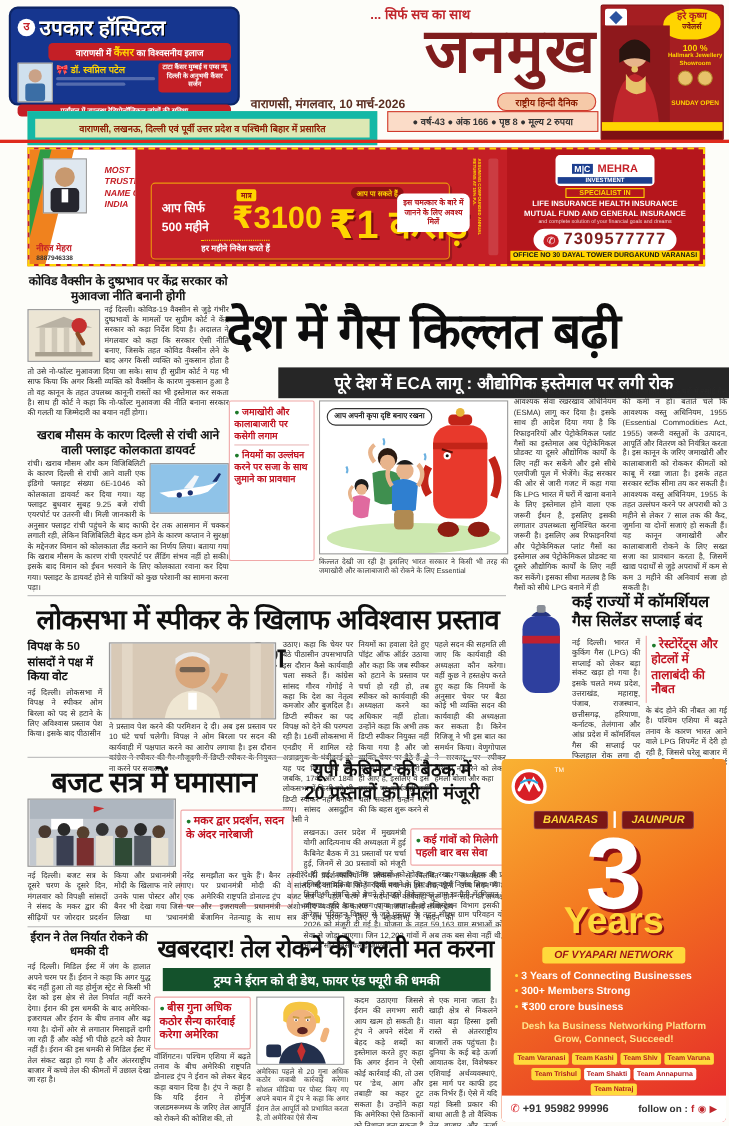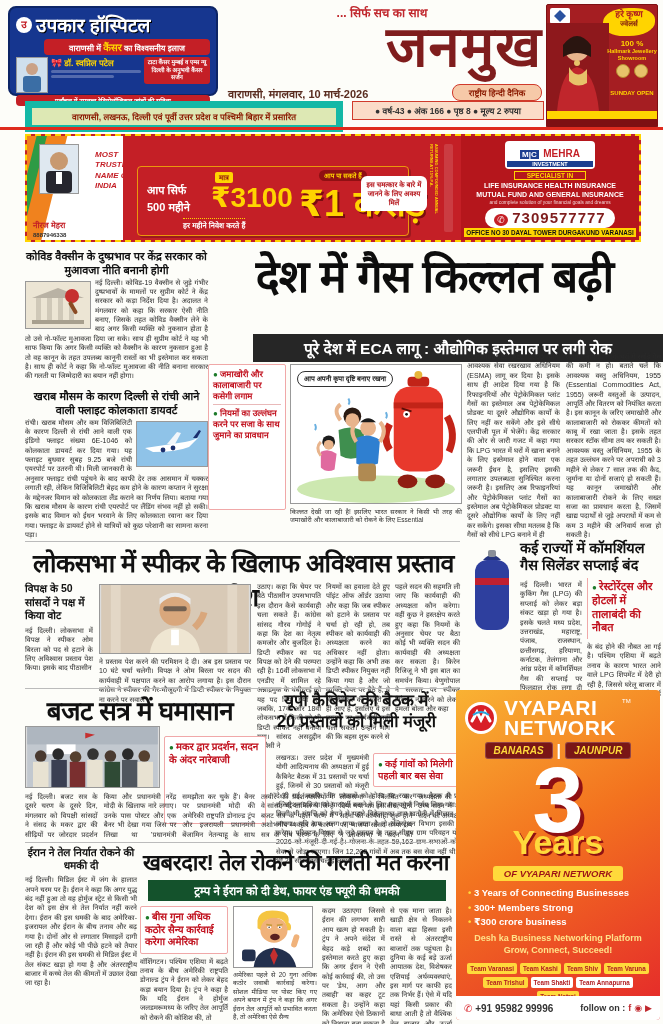--- a/index.html
+++ b/index.html
@@ -33,22 +33,22 @@
   
   .mehra{background:#c41f26;border:2px dashed #ffd400;display:flex;}
   .m-left{width:96px;background:#fff;position:relative;overflow:hidden;}
   .m-mid{flex:1;position:relative;color:#fff;}
   .m-right{width:172px;background:#b5161c;position:relative;padding:3px;}
   .ycard{background:#fff;border-radius:4px;}
   
   .chip{background:#ffd93b;color:#b01c20;font-weight:800;font-size:6.3px;border-radius:2px;
         padding:2px 3px;text-align:center;white-space:nowrap;}
   .chip.alt{background:#fff;}
-  .gas-head{font-size:45px;font-weight:900;color:#0d0d0d;text-align:center;line-height:1;
-            letter-spacing:-1px;}
+  .gas-head{font-size:45px;font-weight:900;color:#0d0d0d;text-align:left;line-height:1;
+            letter-spacing:-1px;margin-top:24px;}
   .blackbar{background:#262626;color:#fff;font-weight:800;font-size:15.5px;text-align:center;
             padding:3px 4px;}
   .greenbar{background:#14522c;color:#fff;font-weight:800;font-size:11.5px;text-align:center;padding:3px 4px;}
   .subh2{font-size:11px;font-weight:800;line-height:1.25;color:#111;}
   .cap{font-size:6.5px;line-height:1.3;color:#333;text-align:justify;}
   .photo{border:1px solid #999;background:#ddd;overflow:hidden;}
   .bubble{position:absolute;background:#fff;border:1px solid #333;border-radius:8px;
           font-size:6.8px;font-weight:700;color:#222;padding:3px 5px;line-height:1.2;text-align:center;}
   
   .vyp{background:linear-gradient(150deg,#f9b233 0%,#f3731f 45%,#e4262b 100%);
@@ -369,24 +369,20 @@
   <div class="ab jt" style="left:390px;top:906px;width:62px;height:118px;">से एक माना जाता है। खाड़ी क्षेत्र से निकलने वाला बड़ा हिस्सा इसी रास्ते से अंतरराष्ट्रीय बाजारों तक पहुंचता है। दुनिया के कई बड़े ऊर्जा आयातक देश, विशेषकर एशियाई अर्थव्यवस्थाएं, इस मार्ग पर काफी हद तक निर्भर हैं। ऐसे में यदि यहां किसी प्रकार की बाधा आती है तो वैश्विक तेल बाजार और ऊर्जा सुरक्षा पर बड़ा असर पड़ सकता है। इस मार्ग की सुरक्षा को सुनिश्चित करना उन देशों के लिए भी महत्वपूर्ण है जो बड़े पैमाने पर इस रास्ते से तेल आयात करते हैं, जिनमें चीन भी शामिल है।</div>
 
   <div class="ab vyp" style="left:456px;top:690px;width:204px;height:330px;">
     <div style="display:flex;align-items:center;gap:6px;padding:8px 8px 2px;">
       <svg style="width:34px;height:34px;flex:none;" viewBox="0 0 34 34">
         <circle cx="17" cy="17" r="16" fill="#fff"></circle>
         <circle cx="17" cy="17" r="13" fill="#d81f26"></circle>
         <path d="M8 20 L13 11 L17 19 L21 11 L26 20" stroke="#fff" stroke-width="3" fill="none" stroke-linecap="round"></path>
         <path d="M9 14 Q17 8 25 14" stroke="#2aa3dd" stroke-width="2" fill="none"></path>
       </svg>
-      <div class="vyp-brand">
-        <div>VYAPARI</div>
-          <div>NETWORK</div>
-      </div>
       <div style="font-size:6px;align-self:flex-start;">TM</div>
     </div>
     <div style="display:flex;justify-content:center;align-items:center;gap:4px;margin-top:2px;">
       <span class="loc-chip">BANARAS</span>
       <span style="color:#fff;font-weight:900;">|</span>
       <span class="loc-chip">JAUNPUR</span>
     </div>
     <div style="text-align:center;line-height:.8;margin-top:4px;">
       <span style="font-size:92px;font-weight:900;color:#fff;text-shadow:4px 4px 0 #8f1013;">3</span>
     </div>

